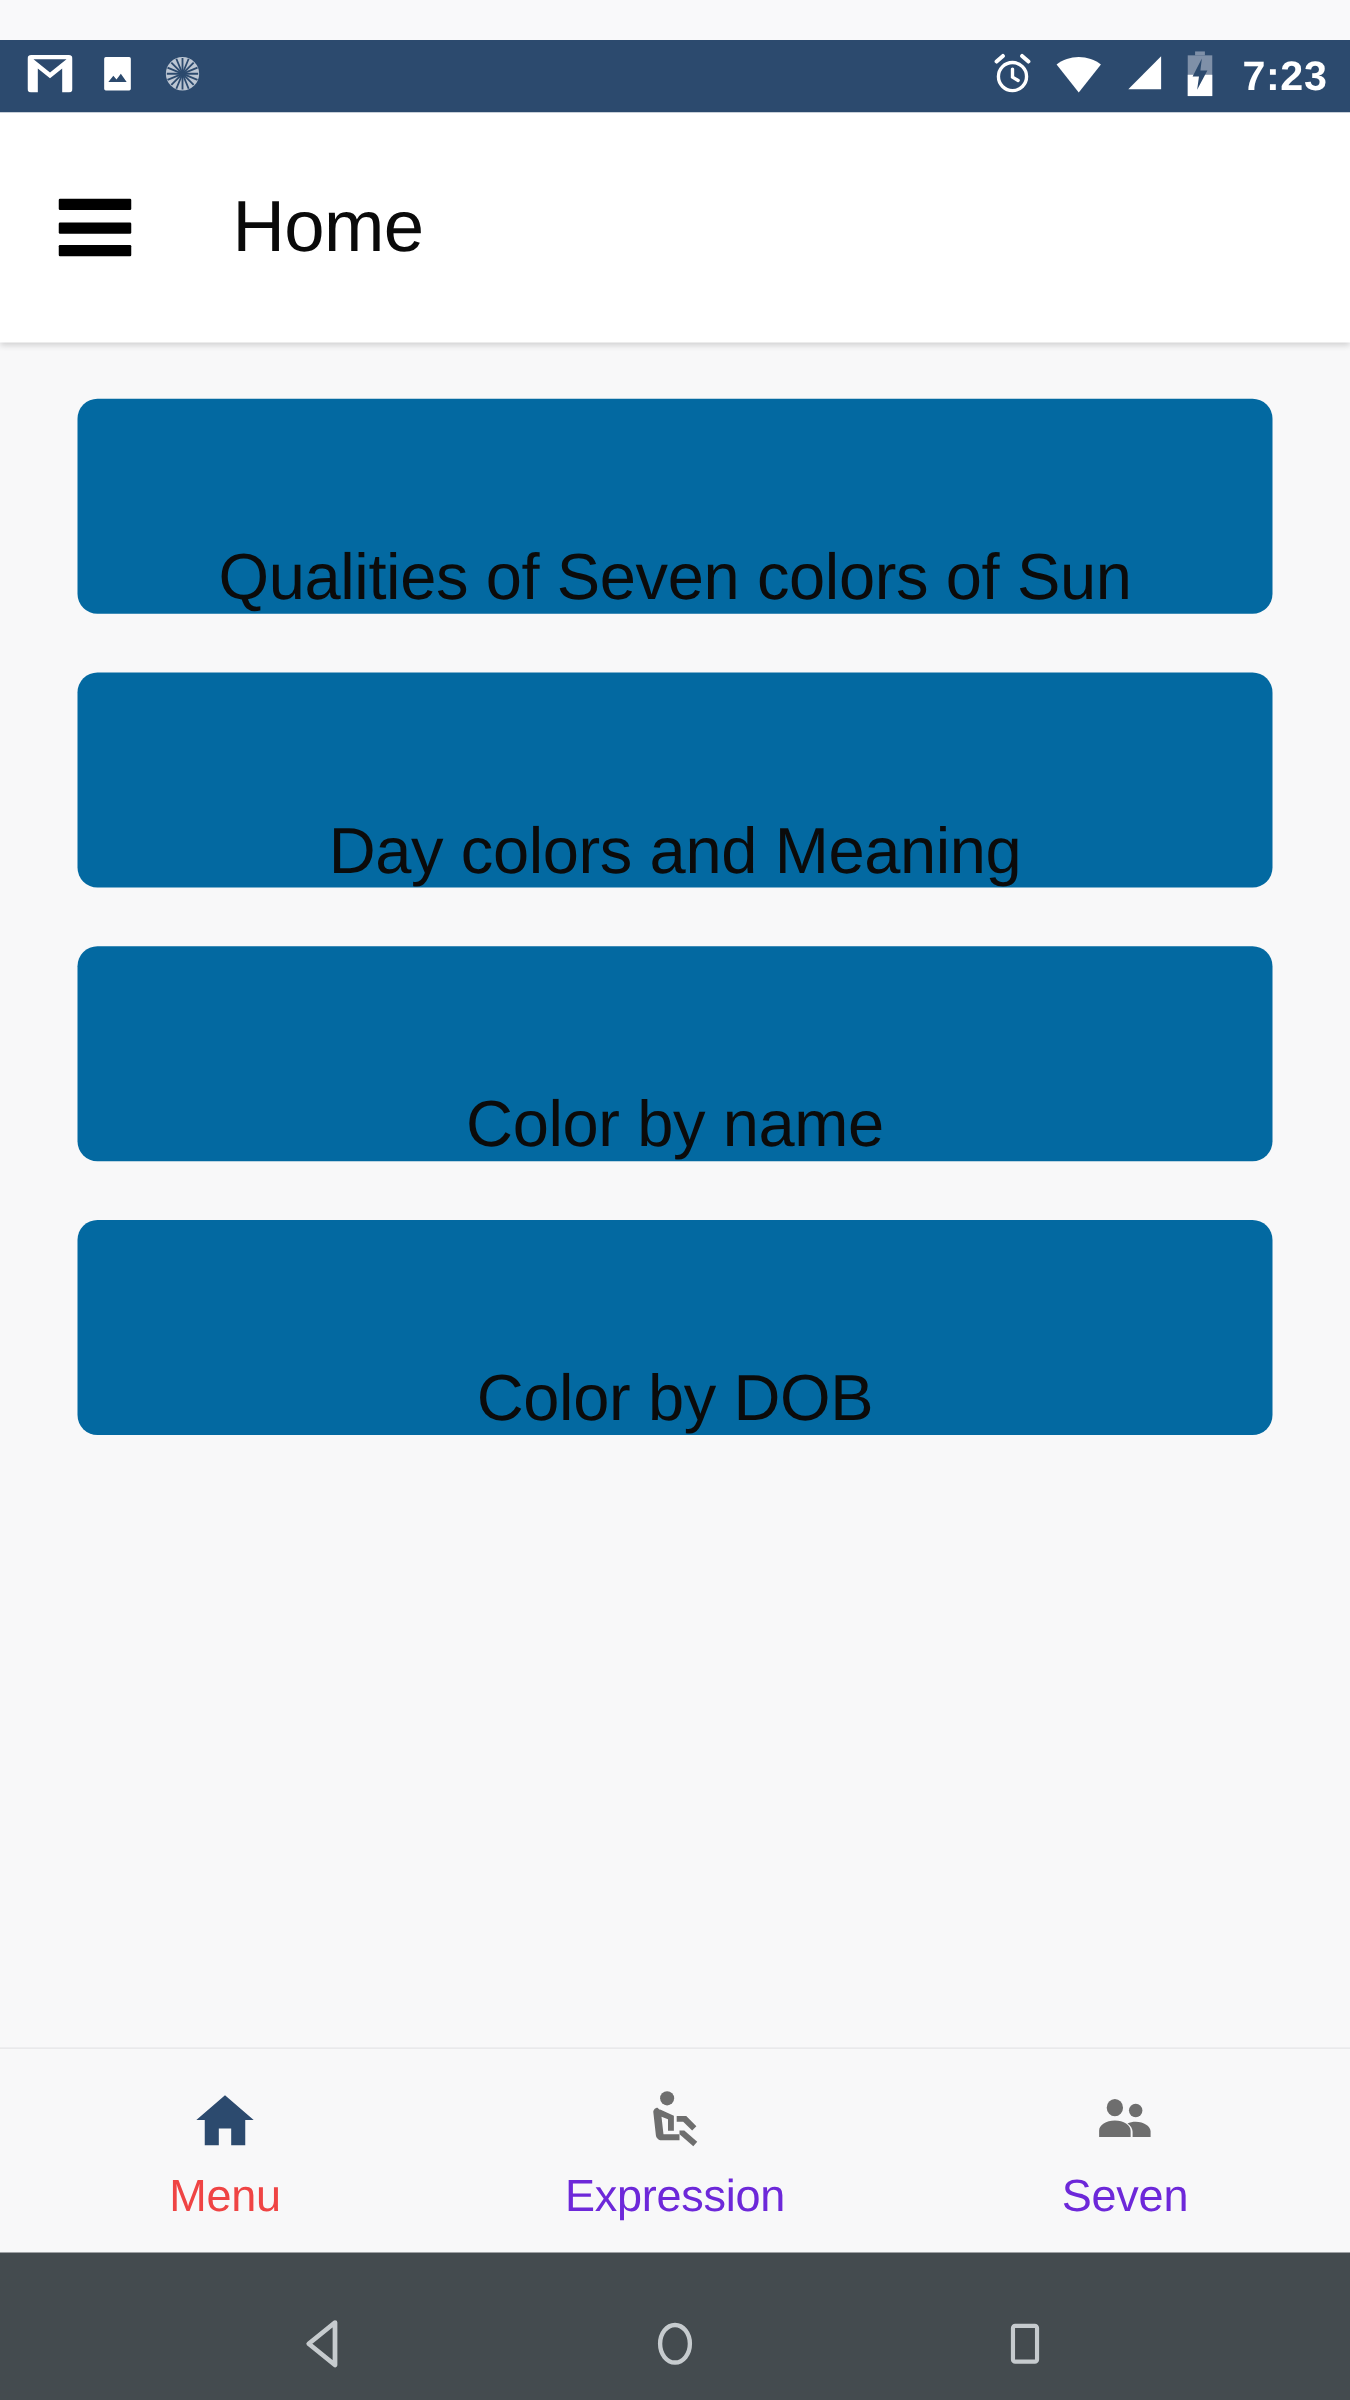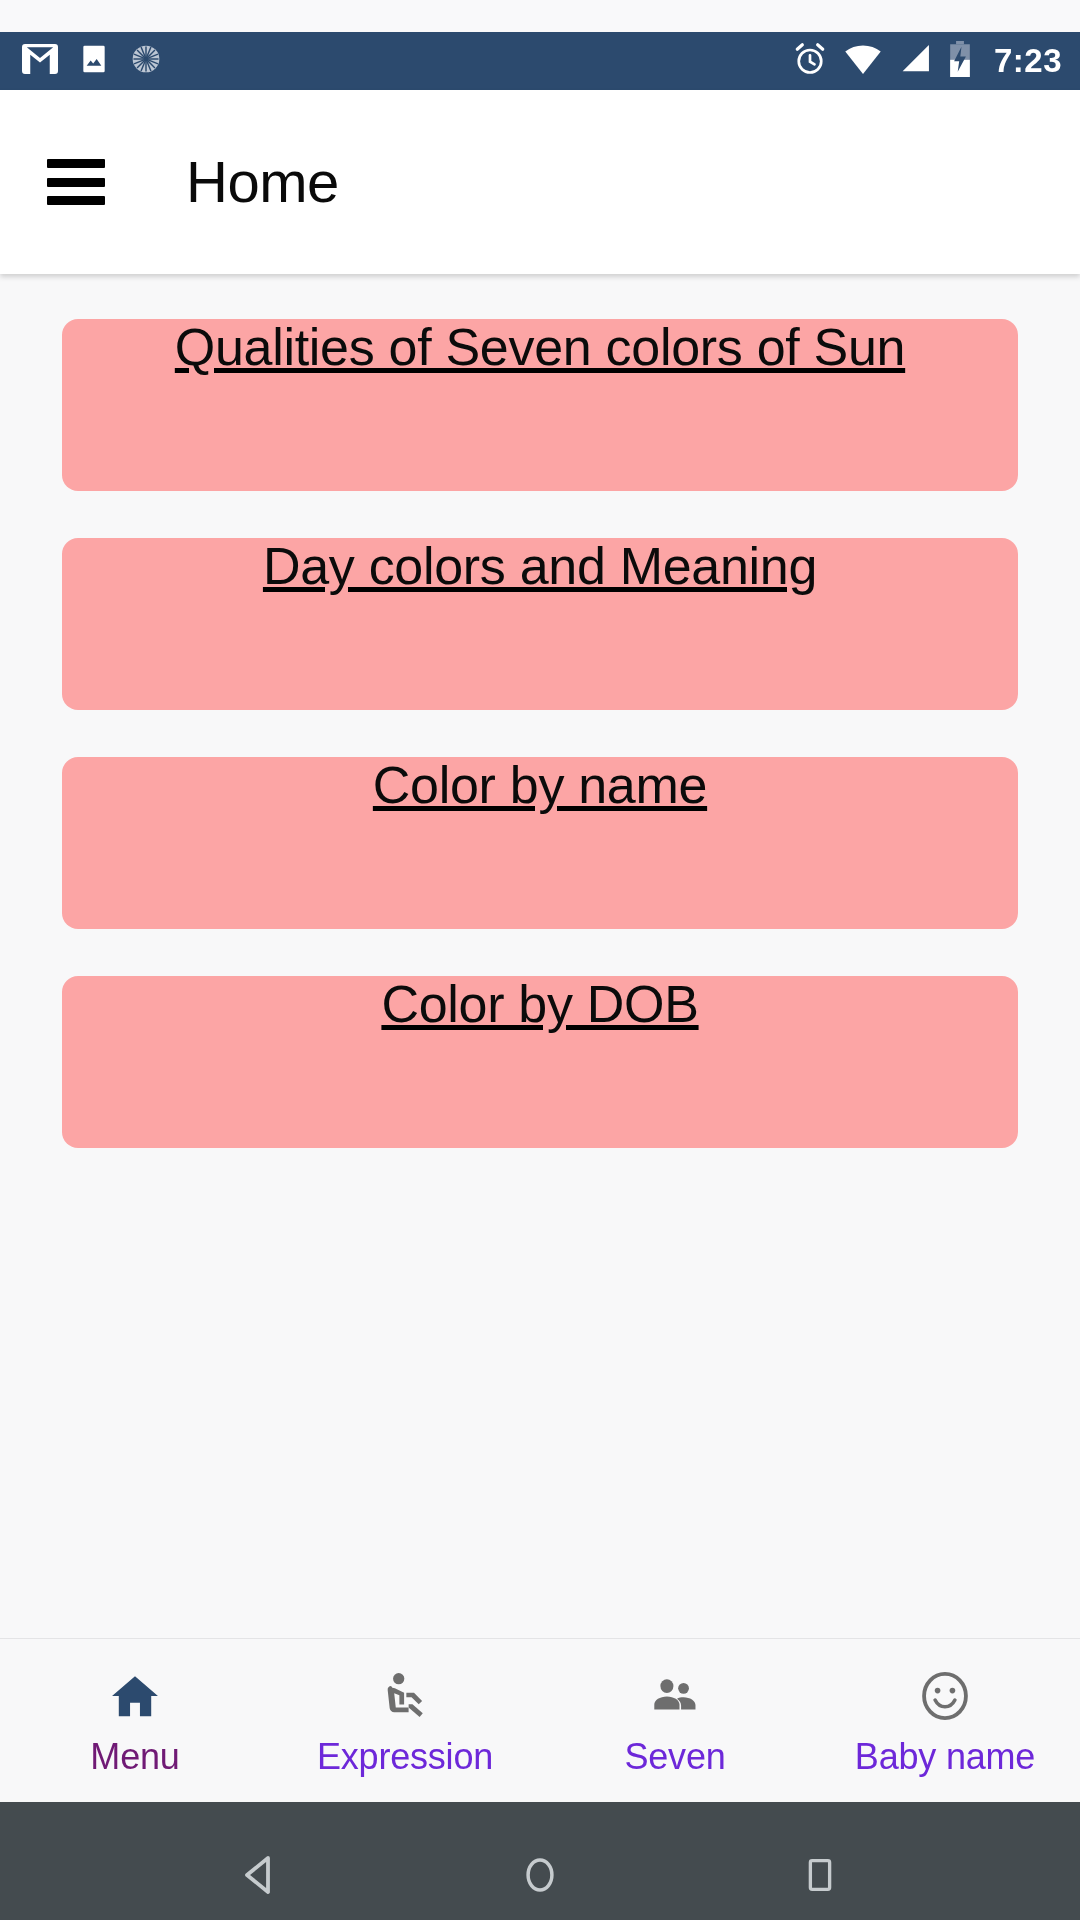--- a/index.html
+++ b/index.html
@@ -40,45 +40,45 @@
   }
 
   
   .content {
     flex:1 1 auto; background:#F8F8F9;
     padding:45px 62px 0 62px;
     display:flex; flex-direction:column; gap:47px;
     overflow:hidden;
   }
   .menu-card {
-    background:#fca5a5; border-radius:16px;
+    background:#0369a1; border-radius:16px;
     height:172px; width:100%;
-    display:flex; align-items:flex-start; justify-content:center;
-    cursor:pointer; flex:0 0 172px;text-decoration:underline;
+    display:flex; align-items:flex-end; justify-content:center;
+    cursor:pointer; flex:0 0 172px;
   }
   .menu-card-label {
     font-size:52px; color:#0B0B0B; font-weight:400;
     letter-spacing:-0.3px; text-align:center; line-height:1.1;
     padding:0 12px; white-space:nowrap;
   }
 
   
   .bottom-nav {
     flex:0 0 164px; background:#F8F8F9;
     border-top:1px solid #E4E4E6;
     display:flex; align-items:center;
   }
   .nav-item {
     flex:1 1 0; display:flex; flex-direction:column;
     align-items:center; justify-content:center; gap:14px;
     cursor:pointer; height:100%;
   }
   .nav-icon { height:58px; display:flex; align-items:center; justify-content:center; }
   .nav-label { font-size:36px; letter-spacing:-0.2px; line-height:1; }
-  .nav-item.active .nav-label { color:#701a75; }
+  .nav-item.active .nav-label { color:#ef4444; }
   .nav-item .nav-label { color:#6d28d9; }
 
   
   .sys-nav {
     flex:0 0 150px; background:#444B4F;
     display:flex; align-items:center; justify-content:space-around;
     padding:0 120px;
   }
   .sys-btn { width:80px; height:80px; display:flex; align-items:center; justify-content:center; cursor:pointer; }
 </style>
@@ -197,31 +197,20 @@
         <svg width="54" height="54" viewBox="0 0 24 24">
           <ellipse cx="8.4" cy="7.6" rx="2.9" ry="3.1" fill="#6E6E6E"></ellipse>
           <circle cx="15.8" cy="8.6" r="2.4" fill="#6E6E6E"></circle>
           <path fill="#6E6E6E" d="M8.4 12.2c-3.1 0-5.6 1.6-5.6 3.6V18h11.2v-2.2c0-2-2.5-3.6-5.6-3.6z"></path>
           <path fill="#6E6E6E" d="M15.8 12.6c-1.1 0-2.1.2-2.9.6 1.1.8 1.8 1.8 1.8 3v1.8h6.4v-2c0-1.8-2.4-3.4-5.3-3.4z"></path>
         </svg>
       </span>
       <span class="nav-label">Seven</span>
     </div>
 
-    <div class="nav-item">
-      <span class="nav-icon">
-        <svg width="54" height="54" viewBox="0 0 24 24">
-          <ellipse cx="12" cy="12" rx="9.3" ry="9.8" fill="none" stroke="#6E6E6E" stroke-width="1.7"></ellipse>
-          <circle cx="8.7" cy="9.6" r="1.25" fill="#6E6E6E"></circle>
-          <circle cx="15.3" cy="9.6" r="1.25" fill="#6E6E6E"></circle>
-          <path d="M7.6 13.8c1 2 2.5 3 4.4 3s3.4-1 4.4-3" fill="none" stroke="#6E6E6E" stroke-width="1.6" stroke-linecap="round"></path>
-        </svg>
-      </span>
-      <span class="nav-label">Baby name</span>
-    </div>
   </div>
 
   <div class="sys-nav">
     <div class="sys-btn">
       <span>
         <svg width="48" height="48" viewBox="0 0 24 24">
           <path d="M16 3.5L5.5 12 16 20.5V3.5z" fill="none" stroke="#C6CBCE" stroke-width="1.9" stroke-linejoin="round"></path>
         </svg>
       </span>
     </div>

